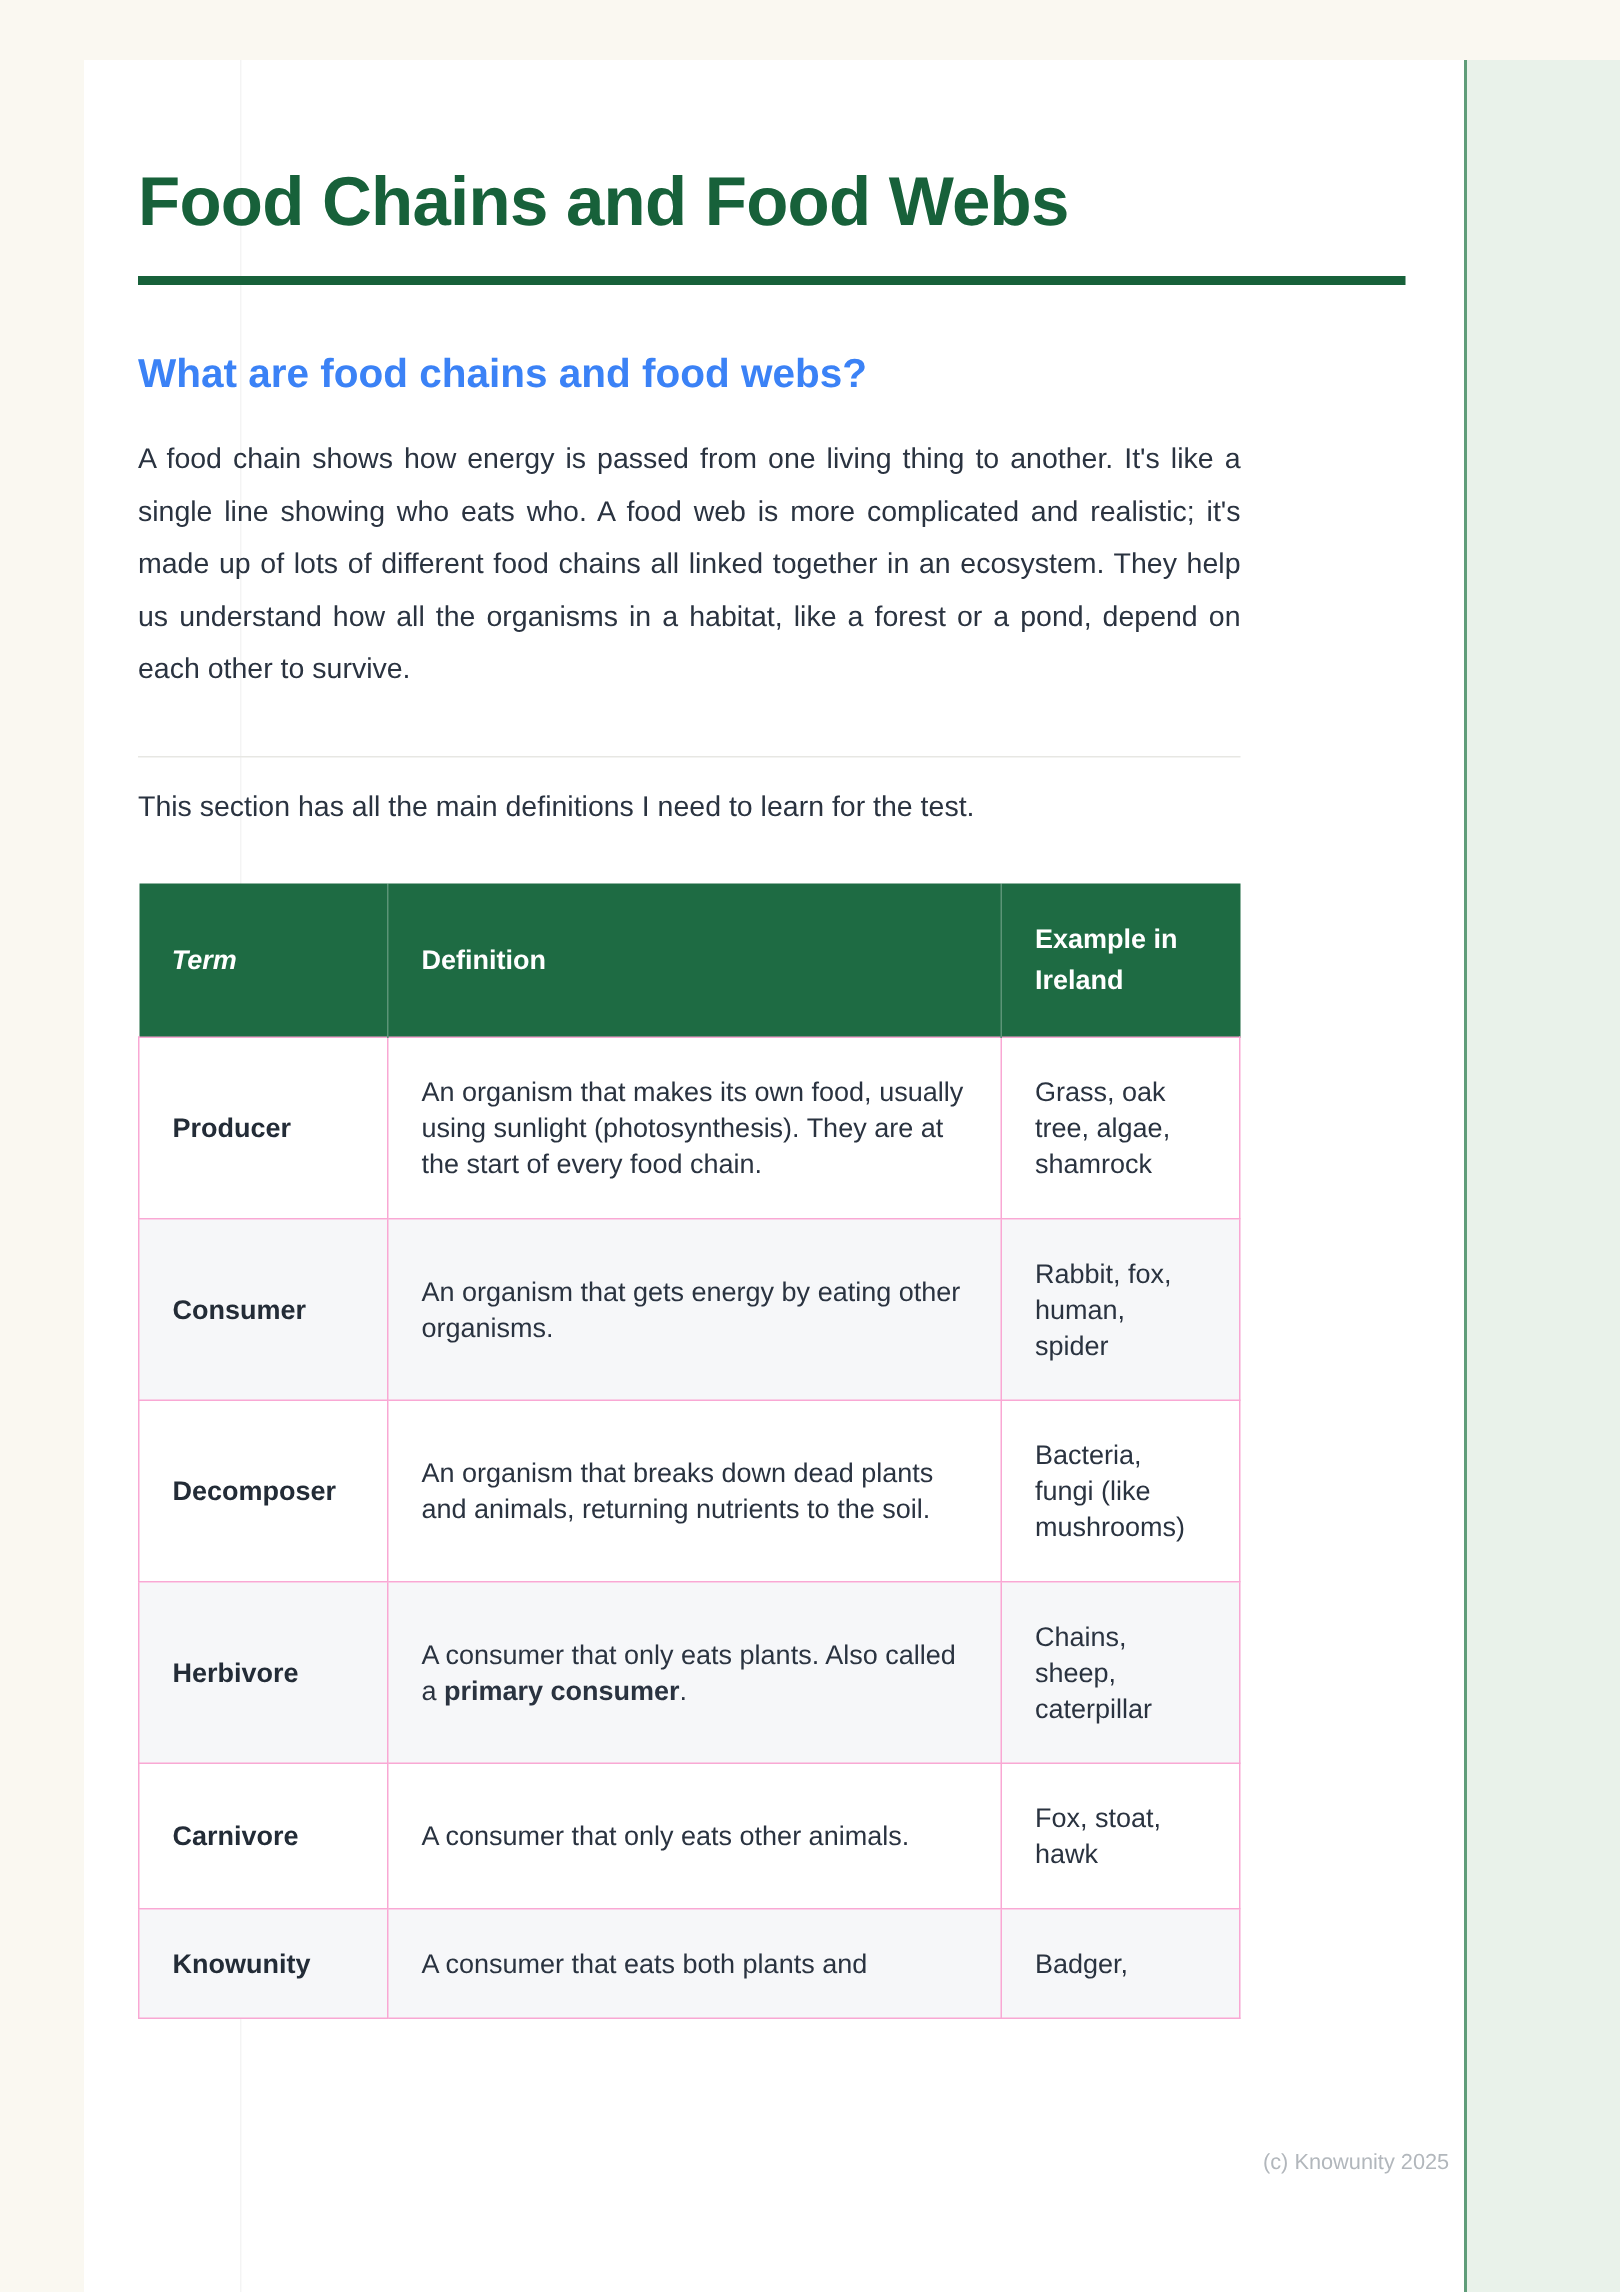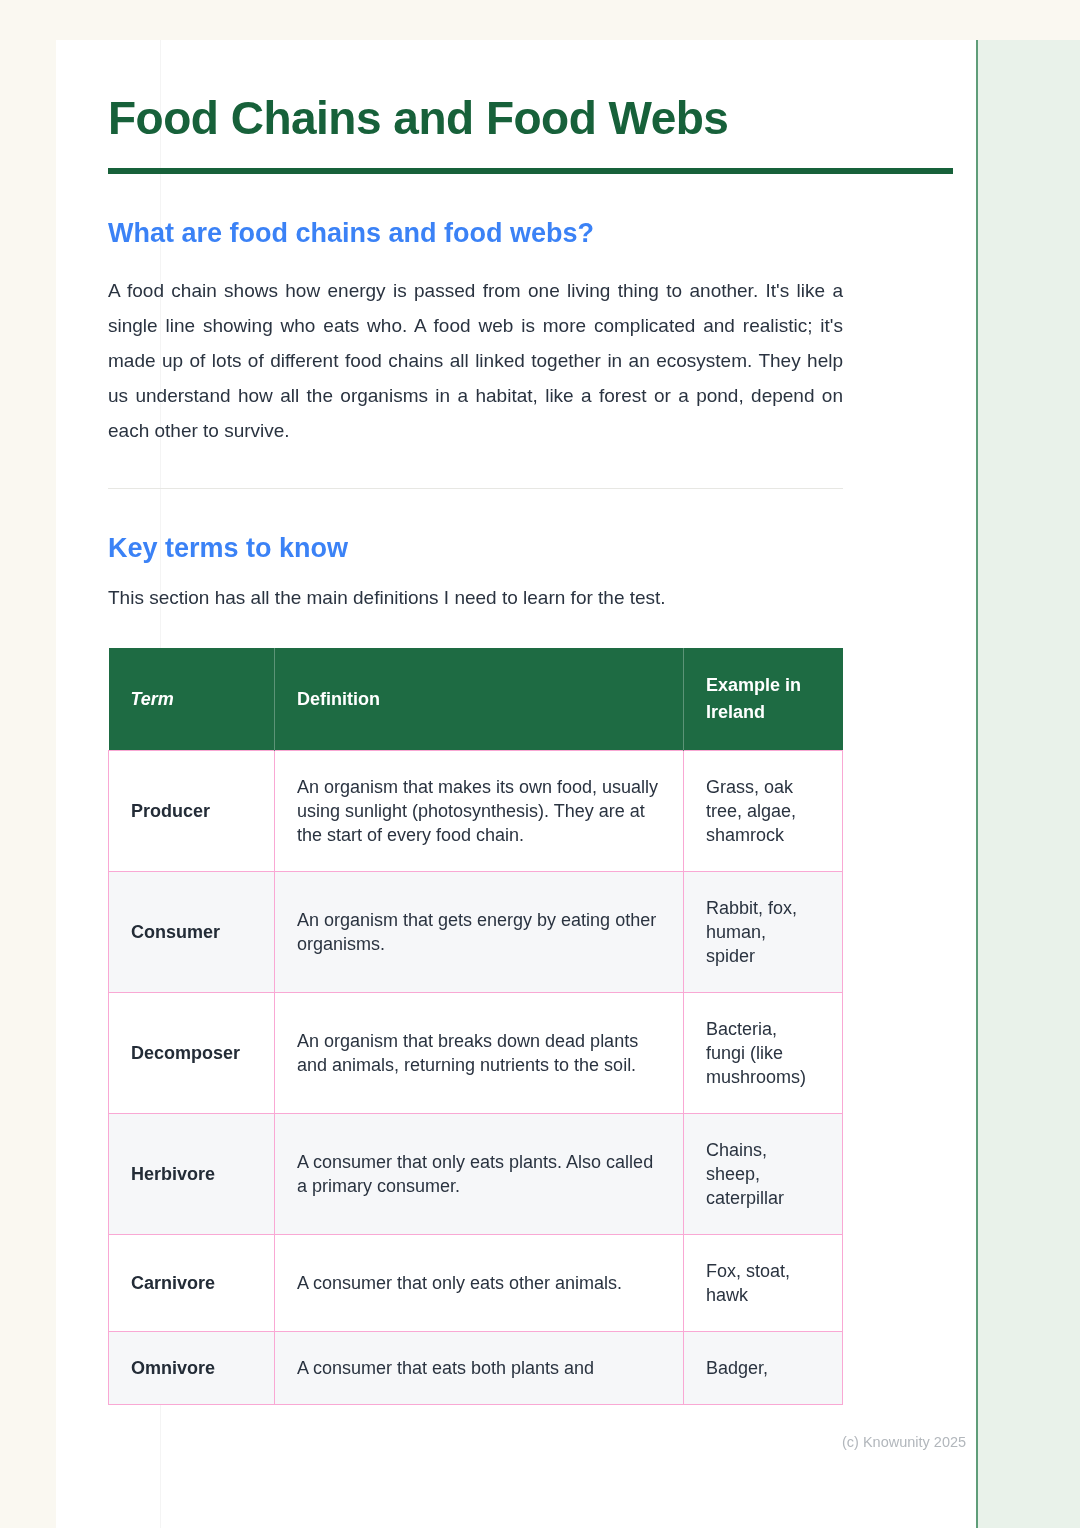--- a/index.html
+++ b/index.html
@@ -28,23 +28,23 @@
   }
   .green-strip {
     position: absolute;
     left: 976px; top: 40px;
     width: 104px; height: 1488px;
     background: #e9f2ea;
     border-left: 2px solid #5f9d79;
   }
   .content {
     position: relative;
-    margin-left: 52px;
+    margin-left: 36px;
     width: 735px;
-    padding-top: 52px;
+    padding-top: 68px;
   }
   h1.page-title {
     font-size: 46px;
     line-height: 52px;
     font-weight: bold;
     color: #17613a;
     letter-spacing: -0.5px;
   }
   .title-rule {
     margin-top: 24px;
@@ -104,21 +104,21 @@
     line-height: 24px;
     border: 1px solid #f9a8d4;
     background: #ffffff;
     color: #2a3340;
   }
   .terms-table tbody tr:nth-child(even) td { background: #f6f7f9; }
   .terms-table td.cell-term {
     font-weight: bold;
     color: #232c37;
   }
-  .bold-inline { font-weight: normal; text-align: center; }
+  .bold-inline { font-weight: bold; text-align: center; }
   .watermark {
     position: absolute;
     left: 842px; top: 1434px;
     font-size: 14.5px;
     color: #b2b7bc;
     z-index: 5;
   }
 </style>
 </head>
 <body>
@@ -128,21 +128,20 @@
 
   <div class="content">
     <h1 class="page-title">Food Chains and Food Webs</h1>
     <div class="title-rule"></div>
 
     <h2 class="section-heading">What are food chains and food webs?</h2>
     <p class="body-paragraph">A food chain shows how energy is passed from one living thing to another. It's like a single line showing who eats who. A food web is more complicated and realistic; it's made up of lots of different food chains all linked together in an ecosystem. They help us understand how all the organisms in a habitat, like a forest or a pond, depend on each other to survive.</p>
 
     <div class="section-divider"></div>
 
-    <h2 class="section-heading">Key terms to know</h2>
     <p class="intro-paragraph">This section has all the main definitions I need to learn for the test.</p>
 
     <table class="terms-table">
       <thead>
         <tr>
           <th class="col-term">Term</th>
           <th class="col-def">Definition</th>
           <th class="col-ex">Example in Ireland</th>
         </tr>
       </thead>
@@ -166,21 +165,21 @@
           <td class="cell-term">Herbivore</td>
           <td class="cell-definition"><span>A consumer that only eats plants. Also called a </span><span class="bold-inline">primary consumer</span><span>.</span></td>
           <td class="cell-example">Chains, sheep, caterpillar</td>
         </tr>
         <tr>
           <td class="cell-term">Carnivore</td>
           <td class="cell-definition">A consumer that only eats other animals.</td>
           <td class="cell-example">Fox, stoat, hawk</td>
         </tr>
         <tr>
-          <td class="cell-term">Omnivore</td>
+          <td class="cell-term">Knowunity</td>
           <td class="cell-definition">A consumer that eats both plants and</td>
           <td class="cell-example">Badger,</td>
         </tr>
       </tbody>
     </table>
   </div>
 </div>
 
 <div class="green-strip"></div>
 <div class="watermark">(c) Knowunity 2025</div>

